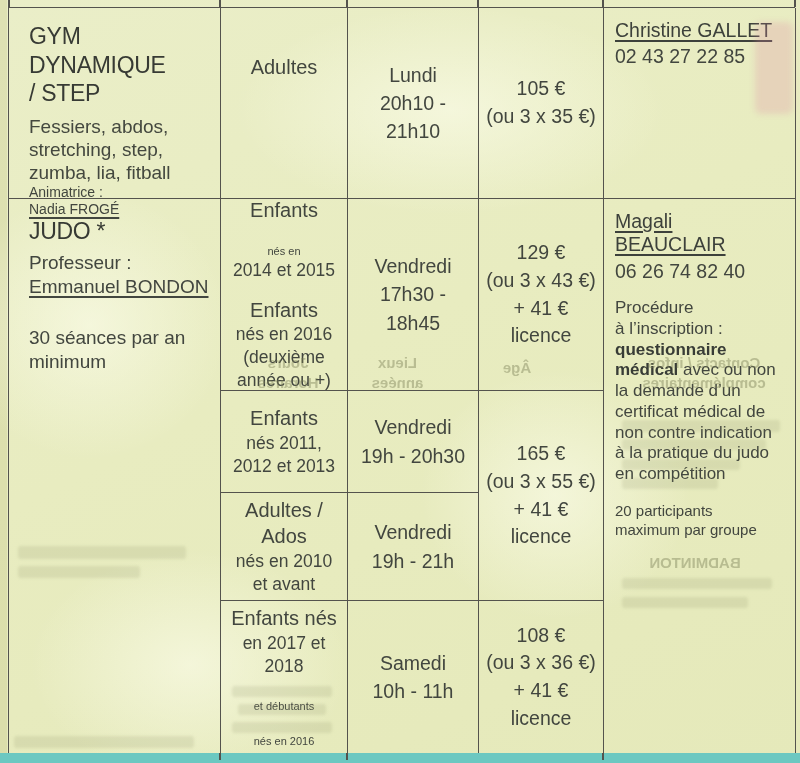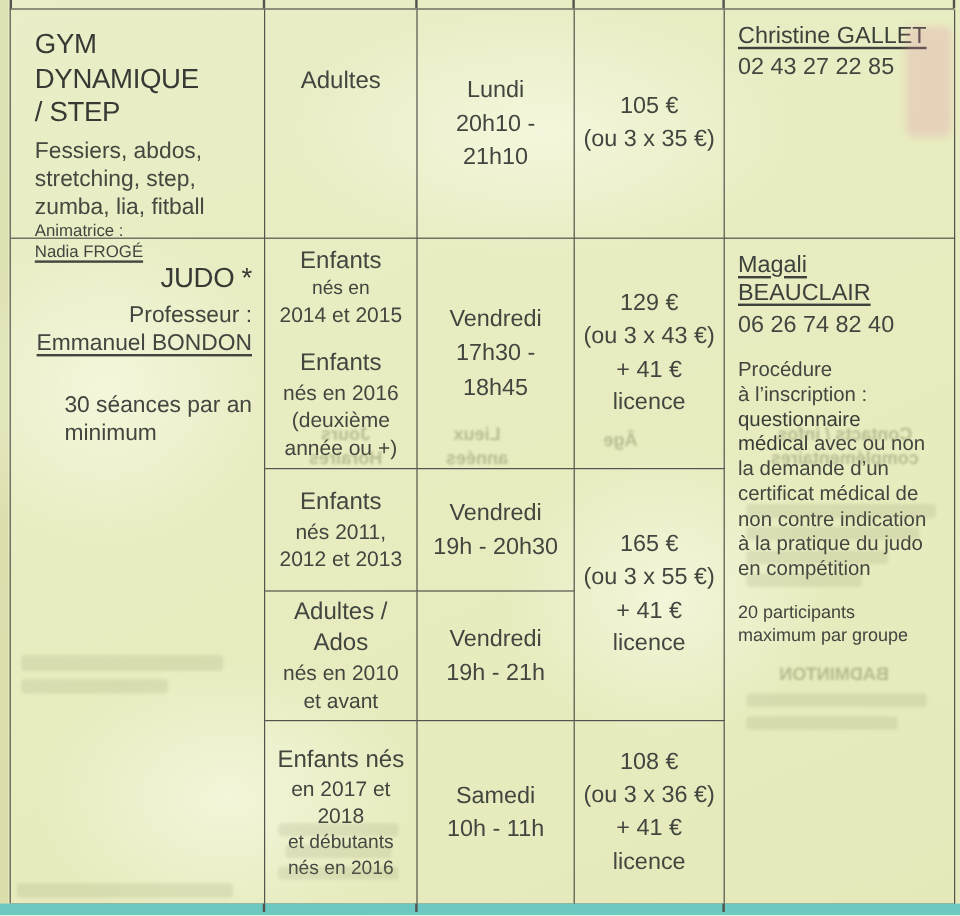--- a/index.html
+++ b/index.html
@@ -19,27 +19,27 @@
   .pre{white-space:pre-line;}
   .act-title{font-weight:400;font-size:23px;line-height:1.24;letter-spacing:-0.3px;color:#373a34;}
   .act-desc{font-size:19px;line-height:1.22;margin-top:7px;color:#44483f;}
   .plain-line{font-size:14px;line-height:1.22;}
   .underline{text-decoration:underline;text-underline-offset:3px;text-decoration-thickness:1.5px;}
   .sched{font-size:19.5px;line-height:1.45;}
   .price{font-size:19.5px;line-height:1.42;}
   .age .ln{line-height:1.32;}
   .fz20{font-size:20px;}
   .fz18{font-size:17.5px;}
-  .fz16{font-size:16px;}
+  .fz16{font-size:11px;margin-top:21px;}
   .mt16{margin-top:15px;}
   .cname{font-size:19.5px;line-height:1.2;color:#3d413b;}
   .cphone{font-size:19.5px;line-height:1.2;margin-top:3px;}
   .cnote-sm{font-size:15px;line-height:1.25;margin-top:28px;}
   .cpara{font-size:17px;line-height:1.22;margin-top:15px;}
-  .cpara .b, .b{font-weight:400;color:#383c36;}
+  .cpara .b, .b{font-weight:700;color:#383c36;}
   .cnote2{font-size:15px;line-height:1.28;margin-top:16px;}
   .judo-note{font-size:19px;line-height:1.25;margin-top:26px;}
   .prof{font-size:19px;line-height:1.3;margin-top:5px;}
   .vstub{position:absolute;width:1.5px;background:#54534d;z-index:3;}
   .teal{position:absolute;left:0;top:753px;width:800px;height:10px;background:#6cc8c1;z-index:1;}
   .smudge{position:absolute;background:rgba(138,142,102,.17);filter:blur(1.5px);border-radius:3px;pointer-events:none;}
   .pinksmudge{position:absolute;background:rgba(224,140,165,.26);filter:blur(3px);border-radius:6px;pointer-events:none;}
   .bleedtxt{position:absolute;transform:scaleX(-1);color:rgba(118,123,84,.42);filter:blur(.7px);
             font-weight:700;text-align:center;white-space:pre-line;line-height:1.3;font-size:15px;pointer-events:none;}
 </style>
@@ -86,21 +86,21 @@
     <div class="cell center" style="left:470px;top:0;width:125px;height:191px;">
       <div class="price pre">105 €
 (ou 3 x 35 €)</div>
     </div>
 
     <div class="cell contact-col" style="left:595px;top:0;width:192px;height:191px;">
       <div class="cname underline">Christine GALLET</div>
       <div class="cphone">02 43 27 22 85</div>
     </div>
 
-    <div class="cell left-col" style="left:0;top:191px;width:212px;height:555px;padding-top:18px;align-items:flex-end;">
+    <div class="cell left-col" style="left:0;top:191px;width:212px;height:555px;padding-top:18px;">
       <div class="act-title">JUDO *</div>
       <div class="prof">Professeur :</div>
       <div class="prof underline" style="margin-top:0;">Emmanuel BONDON</div>
       <div class="judo-note pre">30 séances par an
 minimum</div>
     </div>
 
     <div class="cell center age" style="left:212px;top:191px;width:127px;height:192px;">
       <div class="ln fz20">Enfants</div>
       <div class="ln fz16">nés en</div>

